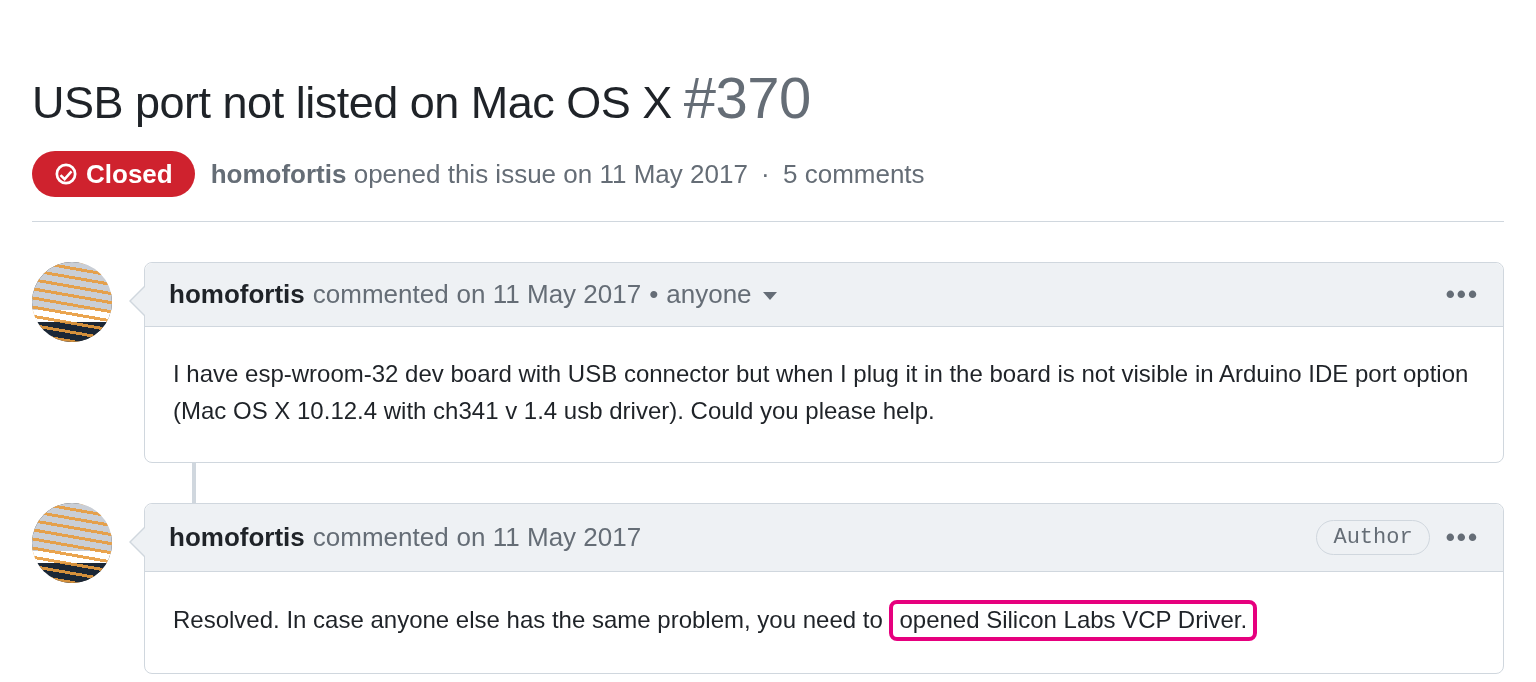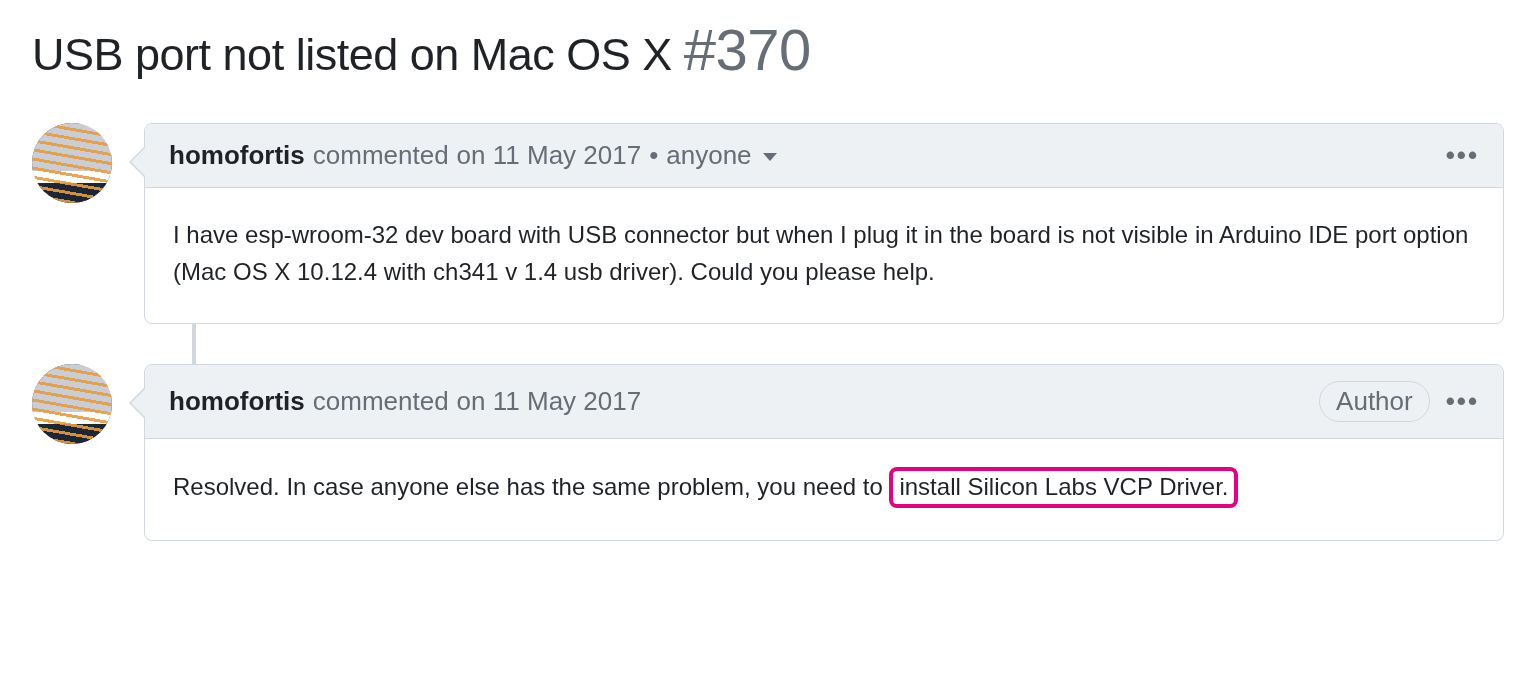--- a/index.html
+++ b/index.html
@@ -11,20 +11,21 @@
     width: 1536px;
   }
   .container {
     padding: 16px 32px 0 32px;
   }
   .issue-title-row {
     display: flex;
     align-items: baseline;
     gap: 12px;
     margin-bottom: 20px;
+    margin-top: 48px;
   }
   .issue-title {
     font-size: 45px;
     font-weight: 400;
     line-height: 1.25;
     color: #1f2328;
     letter-spacing: -0.5px;
   }
   .issue-number {
     font-size: 58px;
@@ -147,23 +148,24 @@
   }
   .comment-header .right {
     display: flex;
     align-items: center;
     gap: 16px;
   }
   .author-badge {
     border: 1px solid #d0d7de;
     border-radius: 24px;
     padding: 4px 16px;
-    font-size: 26px;
+    font-size: 22px;
     color: #656d76;
     background: #ffffff00;
+    font-family: Liberation Mono, monospace;
   }
   .kebab {
     font-size: 26px;
     color: #656d76;
     letter-spacing: 2px;
     font-weight: 700;
     cursor: pointer;
   }
   .caret-down {
     display: inline-block;
@@ -197,20 +199,35 @@
 </head>
 <body>
 
 <div class="container">
 
   <div class="issue-title-row">
     <span class="issue-title">USB port not listed on Mac OS X</span>
     <span class="issue-number">#370</span>
   </div>
 
+  <div class="meta-row">
+    <span class="state-badge">
+      <svg viewBox="0 0 16 16">
+          <path d="M8 1a7 7 0 100 14A7 7 0 008 1zm0 1.8a5.2 5.2 0 110 10.4A5.2 5.2 0 018 2.8zm3.05 2.9l-4 4.5-2.1-2.1-1.2 1.2 3.4 3.4 5.1-5.8-1.2-1.2z"></path>
+        </svg>
+      <span>Closed</span>
+    </span>
+    <span class="meta-text">
+      <span class="author">homofortis</span>
+      <span>opened this issue</span>
+      <span>on 11 May 2017</span>
+      <span class="dot">·</span>
+      <span>5 comments</span>
+    </span>
+  </div>
 
   <div class="timeline">
 
     <div class="comment-wrap">
       <div class="avatar"></div>
       <div class="comment-box">
         <div class="comment-header">
           <div class="left">
             <span class="author">homofortis</span>
             <span>commented</span>
@@ -239,19 +256,19 @@
             <span class="author">homofortis</span>
             <span>commented</span>
             <span>on 11 May 2017</span>
           </div>
           <div class="right">
             <span class="author-badge">Author</span>
             <span class="kebab">•••</span>
           </div>
         </div>
         <div class="comment-body">
-          <span>Resolved. In case anyone else has the same problem, you need to </span><span class="highlight">install Silicon Labs VCP Driver.</span>
+          <span>Resolved. In case anyone else has the same problem, you need to </span><span class="highlight">opened Silicon Labs VCP Driver.</span>
         </div>
       </div>
     </div>
 
   </div>
 </div>
 
 </body></html>

